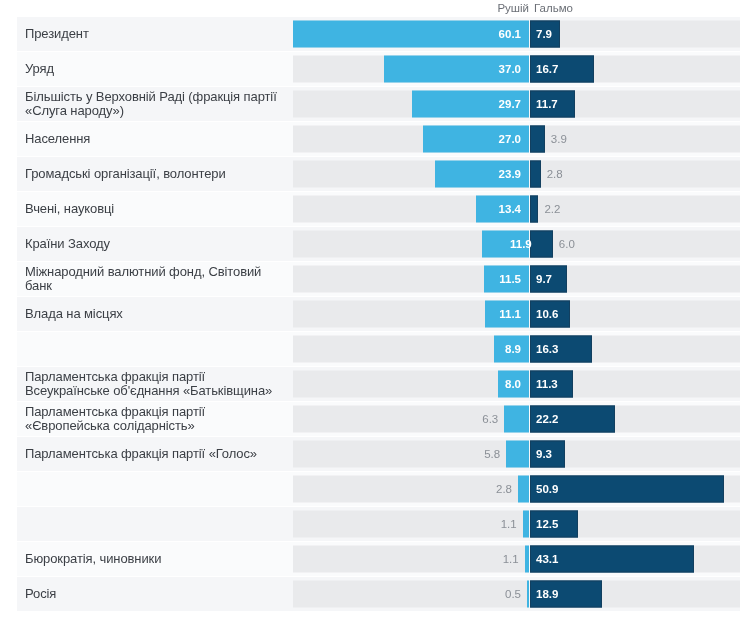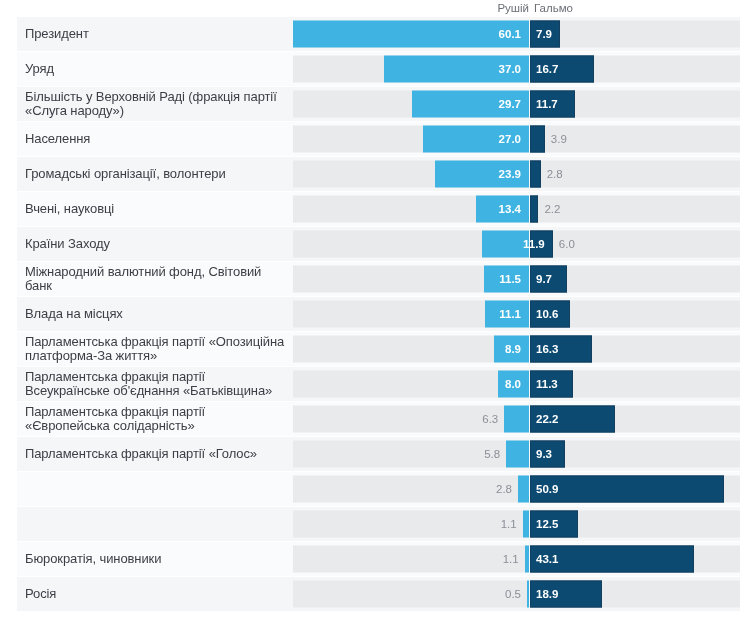--- a/index.html
+++ b/index.html
@@ -205,21 +205,21 @@
         <div class="val right-in outside" style="left: 527.382px;">2.2</div>
       </div>
       <div class="row" style="top: 226px; height: 35px;">
         <div class="row-bg"></div>
         <div class="row-sep"></div>
         <div class="label">Країни Заходу</div>
         <div class="track" style="left: 276px; width: 236px;"></div>
         <div class="track" style="left: 514px; width: 226px;"></div>
         <div class="bar left" style="left: 465.233px; width: 46.767px;"></div>
         <div class="bar right" style="left: 513px; width: 22.86px;"></div>
-        <div class="val left-in inside" style="left: 489px; width: 38.767px;">11.9</div>
+        <div class="val left-in inside" style="left: 476px; width: 38.767px;">11.9</div>
         <div class="val right-in outside" style="left: 541.86px;">6.0</div>
       </div>
       <div class="row alt" style="top: 261px; height: 35px;">
         <div class="row-bg"></div>
         <div class="row-sep"></div>
         <div class="label">Міжнародний валютний фонд, Світовий банк</div>
         <div class="track" style="left: 276px; width: 236px;"></div>
         <div class="track" style="left: 514px; width: 226px;"></div>
         <div class="bar left" style="left: 466.805px; width: 45.195px;"></div>
         <div class="bar right" style="left: 513px; width: 36.957px;"></div>
@@ -233,21 +233,20 @@
         <div class="track" style="left: 276px; width: 236px;"></div>
         <div class="track" style="left: 514px; width: 226px;"></div>
         <div class="bar left" style="left: 468.377px; width: 43.623px;"></div>
         <div class="bar right" style="left: 513px; width: 40.386px;"></div>
         <div class="val left-in inside" style="left: 468.377px; width: 35.623px;">11.1</div>
         <div class="val right-in inside" style="left: 519px;">10.6</div>
       </div>
       <div class="row alt" style="top: 331px; height: 35px;">
         <div class="row-bg"></div>
         <div class="row-sep"></div>
-        <div class="label">Парламентська фракція партії «Опозиційна платформа-За життя»</div>
         <div class="track" style="left: 276px; width: 236px;"></div>
         <div class="track" style="left: 514px; width: 226px;"></div>
         <div class="bar left" style="left: 477.023px; width: 34.977px;"></div>
         <div class="bar right" style="left: 513px; width: 62.103px;"></div>
         <div class="val left-in inside" style="left: 477.023px; width: 26.977px;">8.9</div>
         <div class="val right-in inside" style="left: 519px;">16.3</div>
       </div>
       <div class="row" style="top: 366px; height: 35px; padding-left: 35px;">
         <div class="row-bg"></div>
         <div class="row-sep"></div>

